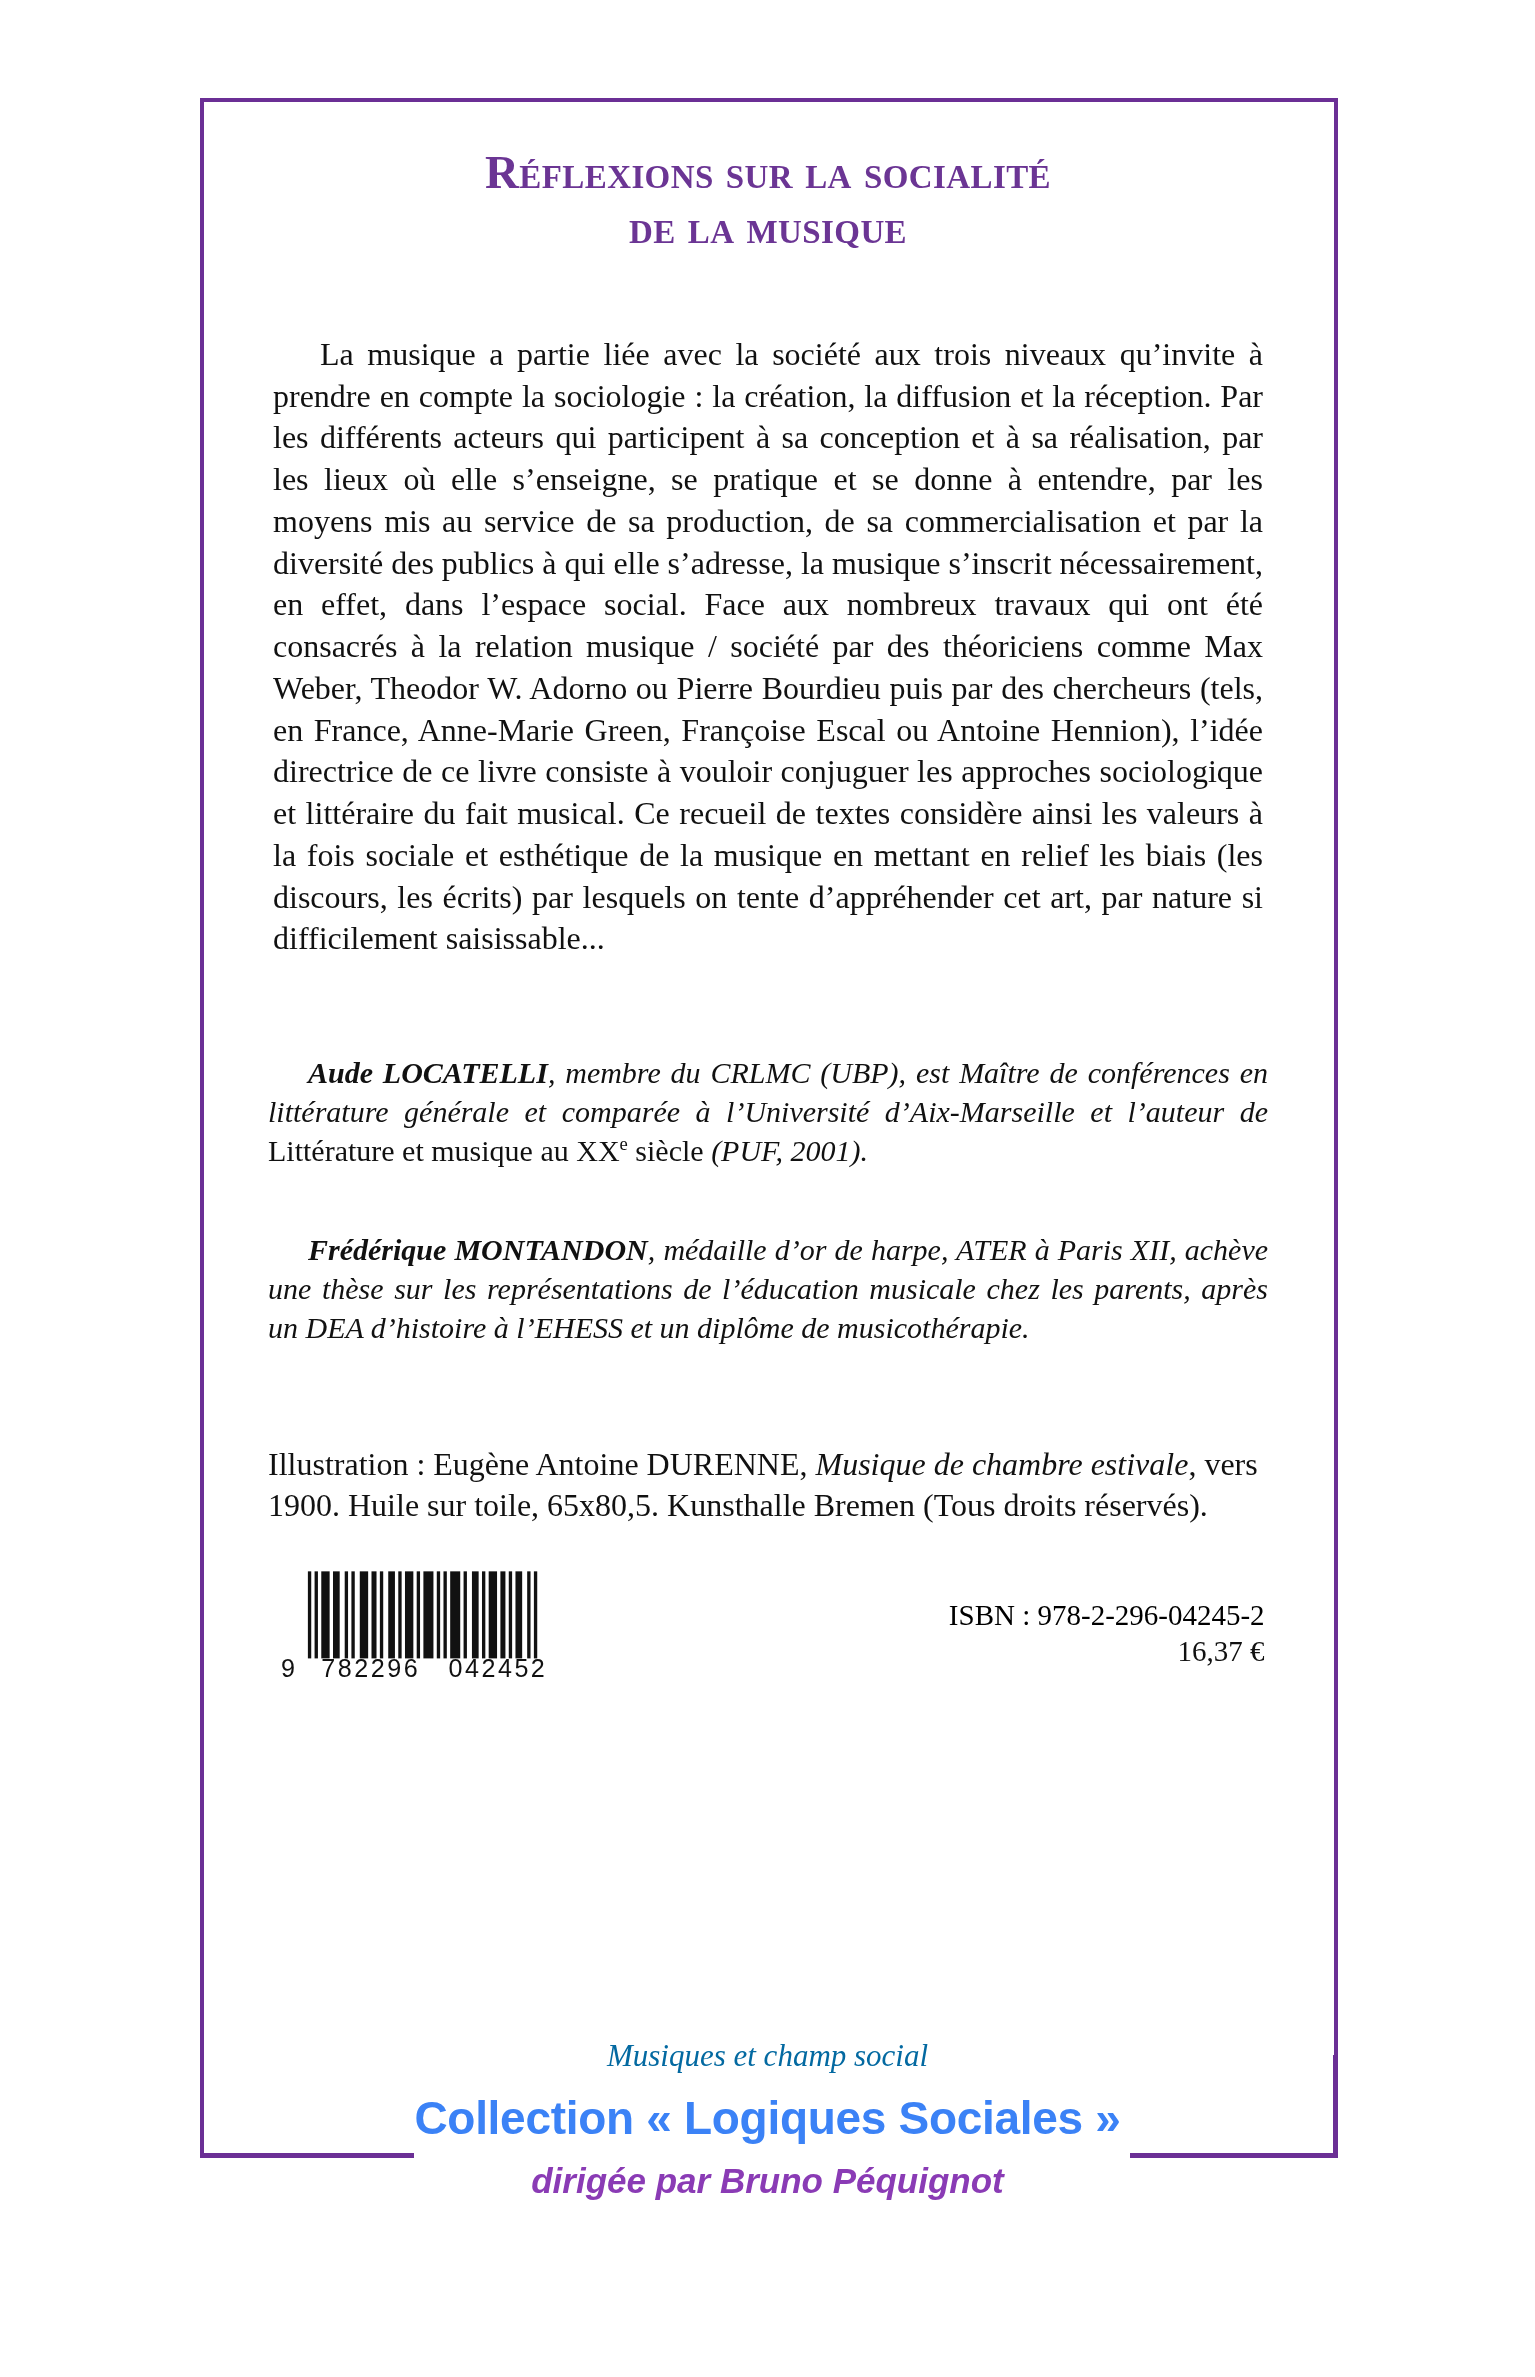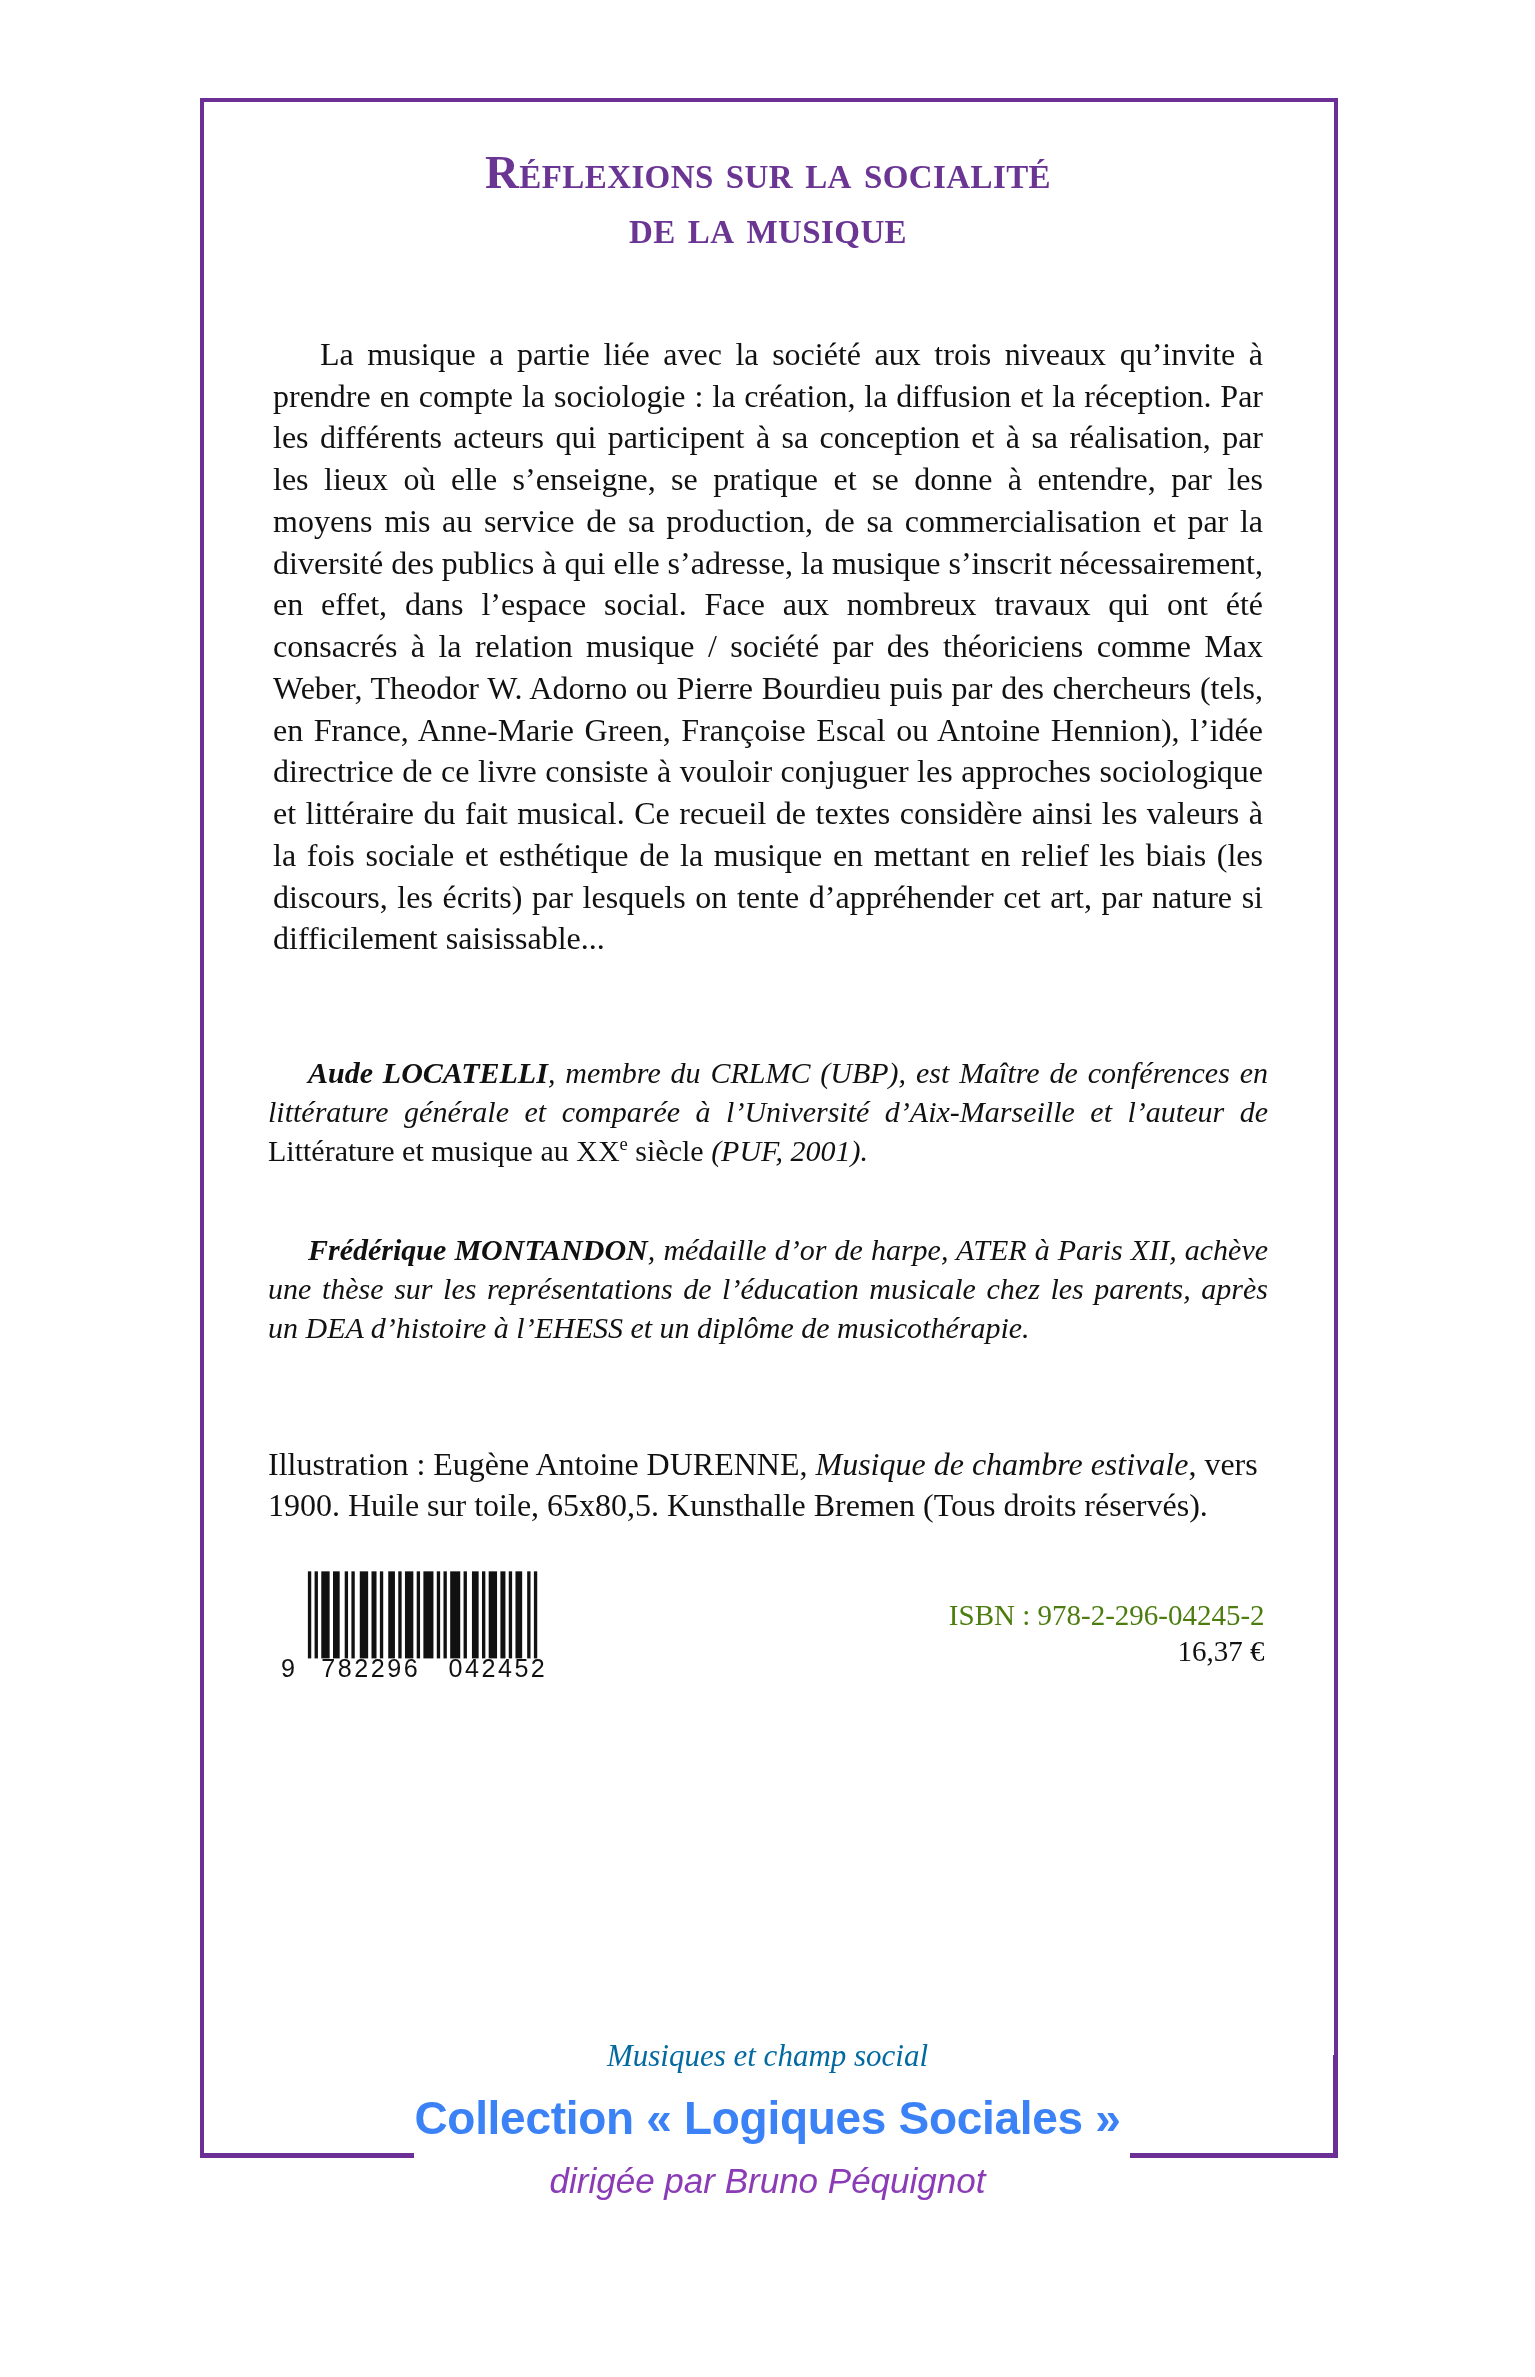--- a/index.html
+++ b/index.html
@@ -157,21 +157,21 @@
     display: block;
   }
   .isbn-block {
     text-align: right;
     padding-top: 30px;
     padding-right: 3.4px;
   }
   .isbn-block .isbn {
     font-size: 29px;
     line-height: 1.18;
-    color: #4d7c0f;
+    color: #000000;
     white-space: nowrap;
   }
   .isbn-block .price {
     font-size: 29px;
     line-height: 1.35;
     color: #111111;
   }
 
   
   #bottom {
@@ -192,21 +192,21 @@
     font-family: "Liberation Sans", "DejaVu Sans", sans-serif;
     font-weight: bold;
     font-size: 46px;
     color: #3b82f6;
     line-height: 1.0;
     margin-top: 22px;
     letter-spacing: -0.3px;
   }
   .director-line {
     font-family: "Liberation Sans", "DejaVu Sans", sans-serif;
-    font-weight: normal;
+    font-weight: bold;
     font-style: italic;
     font-size: 35px;
     color: #8a3bb5;
     line-height: 1.0;
     margin-top: 22px;
   }
 </style>
 </head>
 <body>
 

